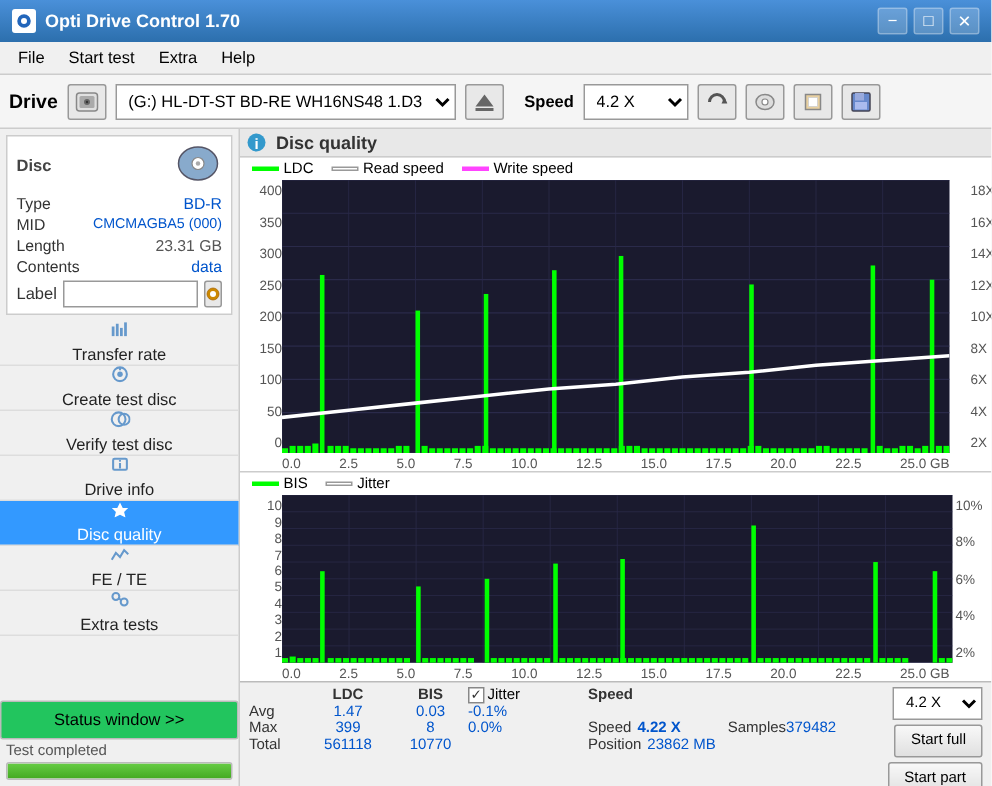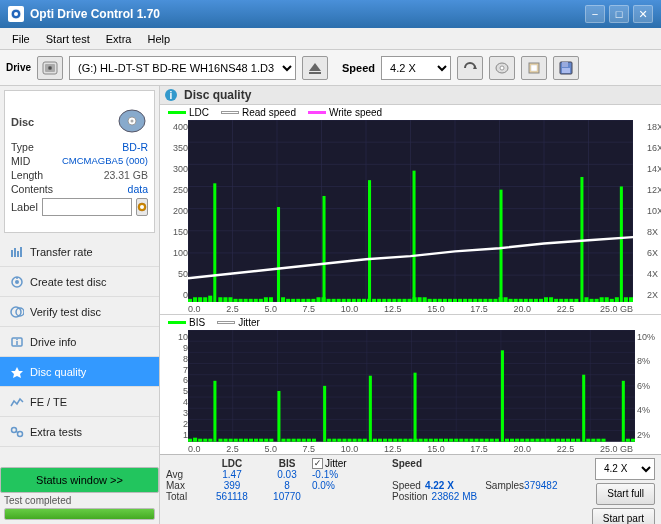--- a/index.html
+++ b/index.html
@@ -47,21 +47,21 @@
     
     .toolbar {
       background: #f5f5f5;
       border-bottom: 1px solid #ccc;
       height: 36px;
       display: flex;
       align-items: center;
       padding: 0 6px;
       gap: 6px;
     }
-    .toolbar-label { font-size: 10px; font-weight: bold; }
+    .toolbar-label { font-size: 13px; font-weight: bold; }
     .drive-select {
       height: 24px;
       border: 1px solid #999;
       background: white;
       font-size: 11px;
       padding: 0 4px;
       min-width: 200px;
     }
     .toolbar-icon-btn {
       width: 26px; height: 24px;
@@ -94,21 +94,21 @@
       background: #f0f0f0;
       border-right: 1px solid #ccc;
       display: flex;
       flex-direction: column;
     }
 
     .disc-info-panel {
       background: white;
       border: 1px solid #ccc;
       margin: 4px;
-      padding: 16px 6px;
+      padding: 4px 6px;
     }
     .disc-info-header {
       display: flex;
       justify-content: space-between;
       align-items: center;
       margin-bottom: 4px;
     }
     .disc-field { display: flex; justify-content: space-between; font-size: 10.5px; margin-bottom: 2px; }
     .disc-field-label { color: #333; }
     .disc-field-value { color: #0055cc; font-weight: 500; }
@@ -137,20 +137,21 @@
     .nav-item {
       height: 30px;
       display: flex;
       align-items: center;
       padding: 0 10px;
       cursor: pointer;
       font-size: 11px;
       border-bottom: 1px solid #ddd;
       color: #222;
       gap: 6px;
+      flex-direction: column;
     }
     .nav-item.active { background: #3399ff; color: white; }
 
     .status-btn {
       height: 26px;
       background: #22c55e;
       border: 1px solid #bbb;
       border-radius: 2px;
       margin: 0;
       cursor: pointer;

